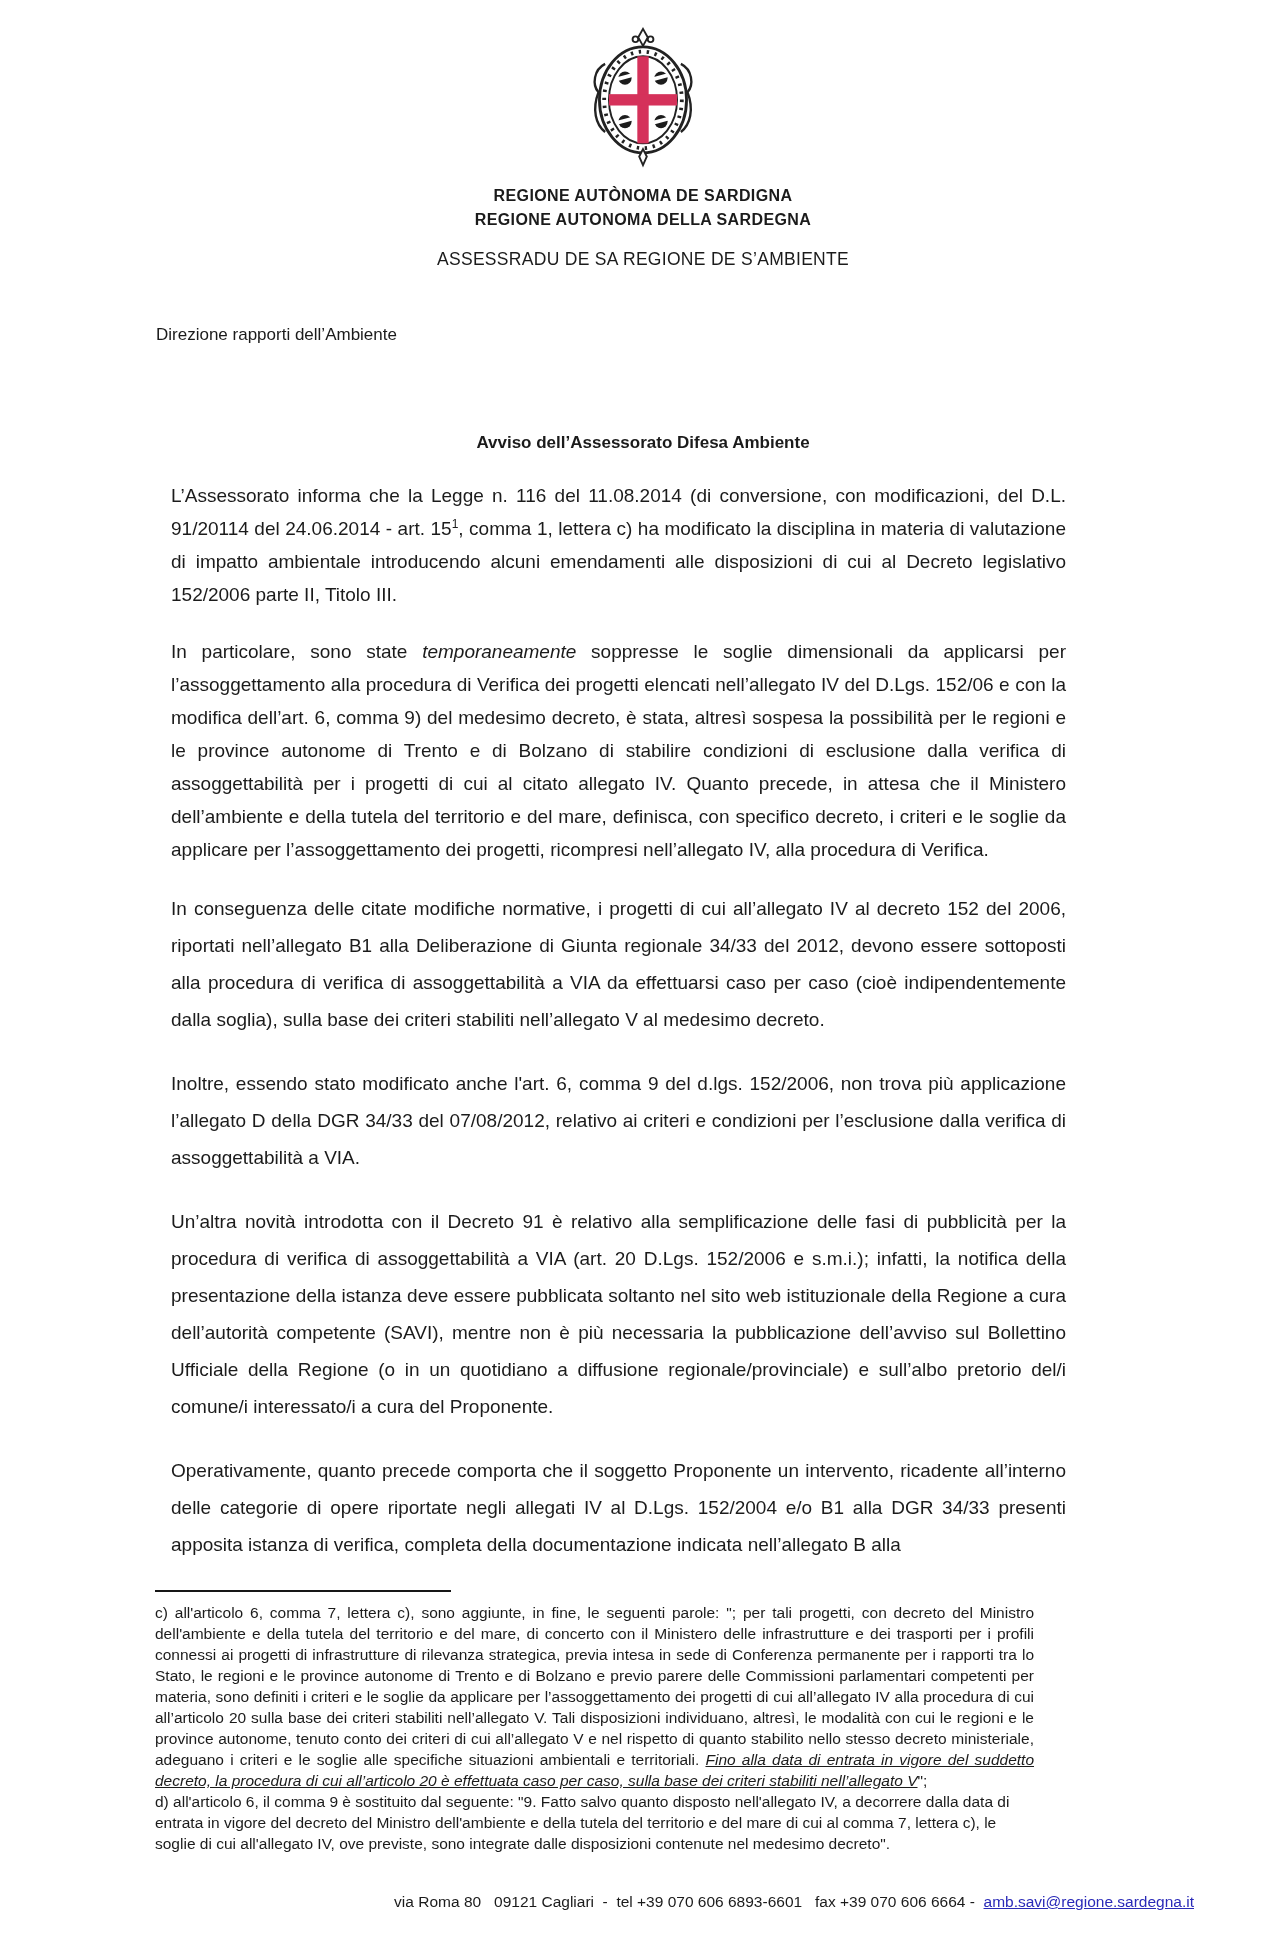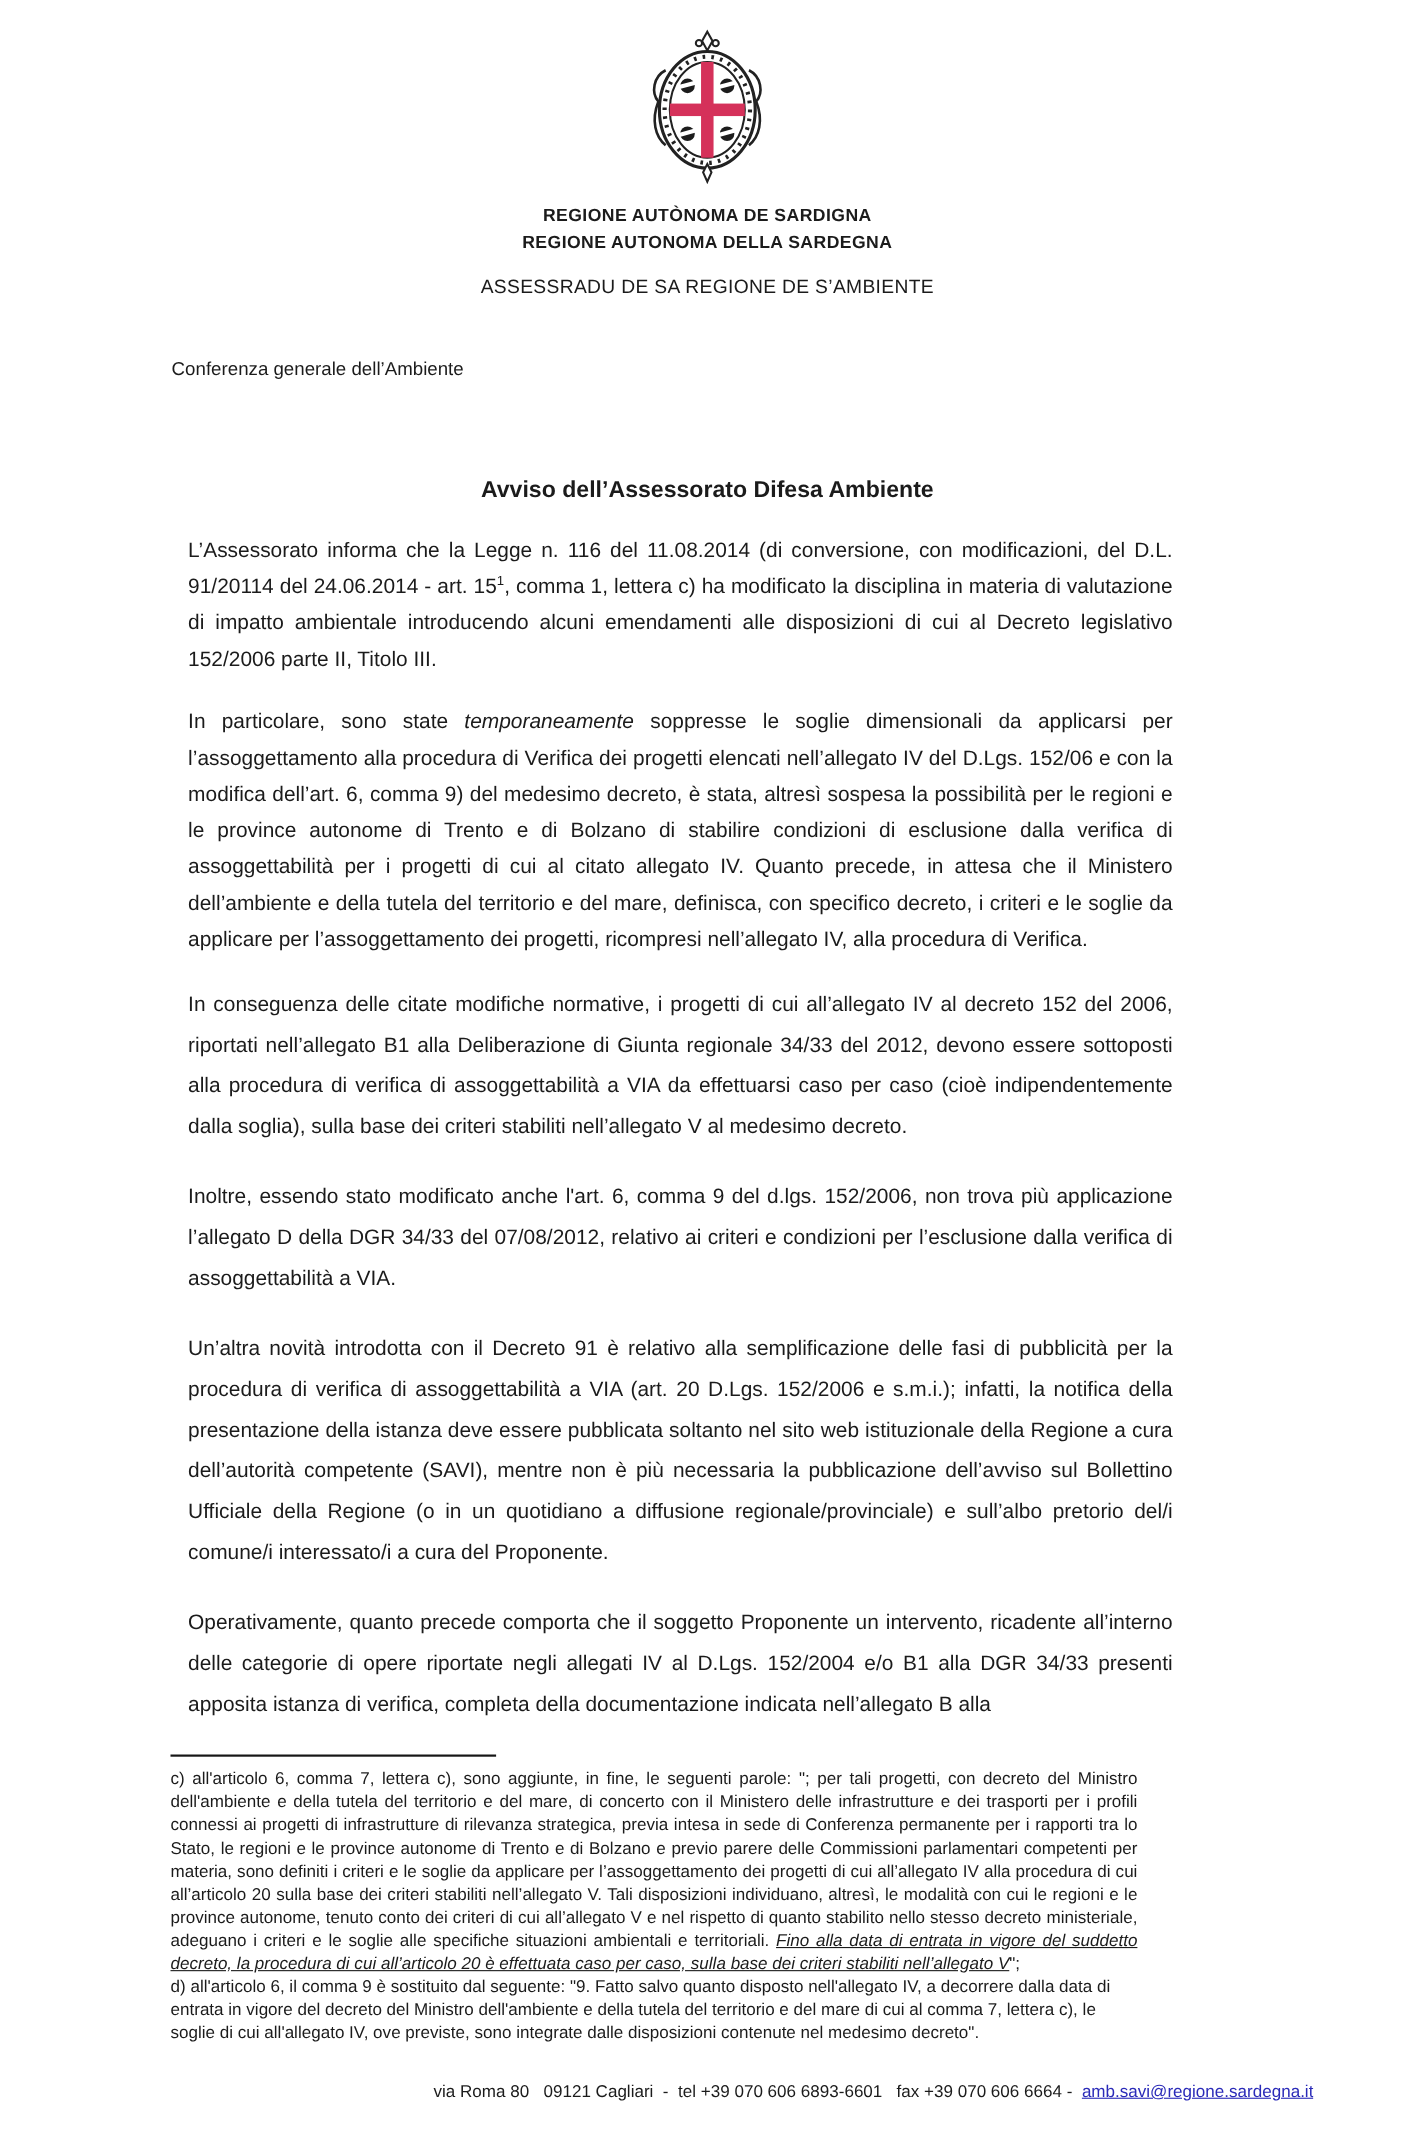--- a/index.html
+++ b/index.html
@@ -36,21 +36,21 @@
     letter-spacing:0.3px;
   }
   .direzione{
     margin:48px 0 0 64px;
     font-size:17px;
   }
   
   .title{
     margin-top:88px;
     text-align:center;
-    font-size:21px;
+    font-size:17px;
     font-weight:bold;
   }
   .body{
     margin:26px 128px 0 79px;
   }
   .para{
     text-align:justify;
     font-size:19px;
     line-height:33px;
     margin:0 0 24px 0;
@@ -150,21 +150,21 @@
   <div class="hdr">
     <div class="hdr-bold">
       <div>REGIONE AUTÒNOMA DE SARDIGNA</div>
       <div>REGIONE AUTONOMA DELLA SARDEGNA</div>
     </div>
     <div class="hdr-caps">
       <div>ASSESSRADU DE SA REGIONE DE S’AMBIENTE</div>
     </div>
   </div>
 
-  <div class="direzione">Conferenza generale dell’Ambiente</div>
+  <div class="direzione">Direzione rapporti dell’Ambiente</div>
 
   <div class="title">Avviso dell’Assessorato Difesa Ambiente</div>
 
   <div class="body">
 
     <p class="para"><span>L’Assessorato informa che la Legge n. 116 del 11.08.2014 (di conversione, con modificazioni, del D.L. 91/20114 del 24.06.2014 - art. 15</span><sup class="fnref">1</sup><span>, comma 1, lettera c) ha modificato la disciplina in materia di valutazione di impatto ambientale introducendo alcuni emendamenti alle disposizioni di cui al Decreto legislativo 152/2006 parte II, Titolo III.</span></p>
 
     <p class="para"><span>In particolare, sono state </span><span class="em-italic">temporaneamente</span><span> soppresse le soglie dimensionali da applicarsi per l’assoggettamento alla procedura di Verifica dei progetti elencati nell’allegato IV del D.Lgs. 152/06 e con la modifica dell’art. 6, comma 9) del medesimo decreto, è stata, altresì sospesa la possibilità per le regioni e le province autonome di Trento e di Bolzano di stabilire condizioni di esclusione dalla verifica di assoggettabilità per i progetti di cui al citato allegato IV. Quanto precede, in attesa che il Ministero dell’ambiente e della tutela del territorio e del mare, definisca, con specifico decreto, i criteri e le soglie da applicare per l’assoggettamento dei progetti, ricompresi nell’allegato IV, alla procedura di Verifica.</span></p>
 
     <p class="para alt">In conseguenza delle citate modifiche normative, i progetti di cui all’allegato IV al decreto 152 del 2006, riportati nell’allegato B1 alla Deliberazione di Giunta regionale 34/33 del 2012, devono essere sottoposti alla procedura di verifica di assoggettabilità a VIA da effettuarsi caso per caso (cioè indipendentemente dalla soglia), sulla base dei criteri stabiliti nell’allegato V al medesimo decreto.</p>

